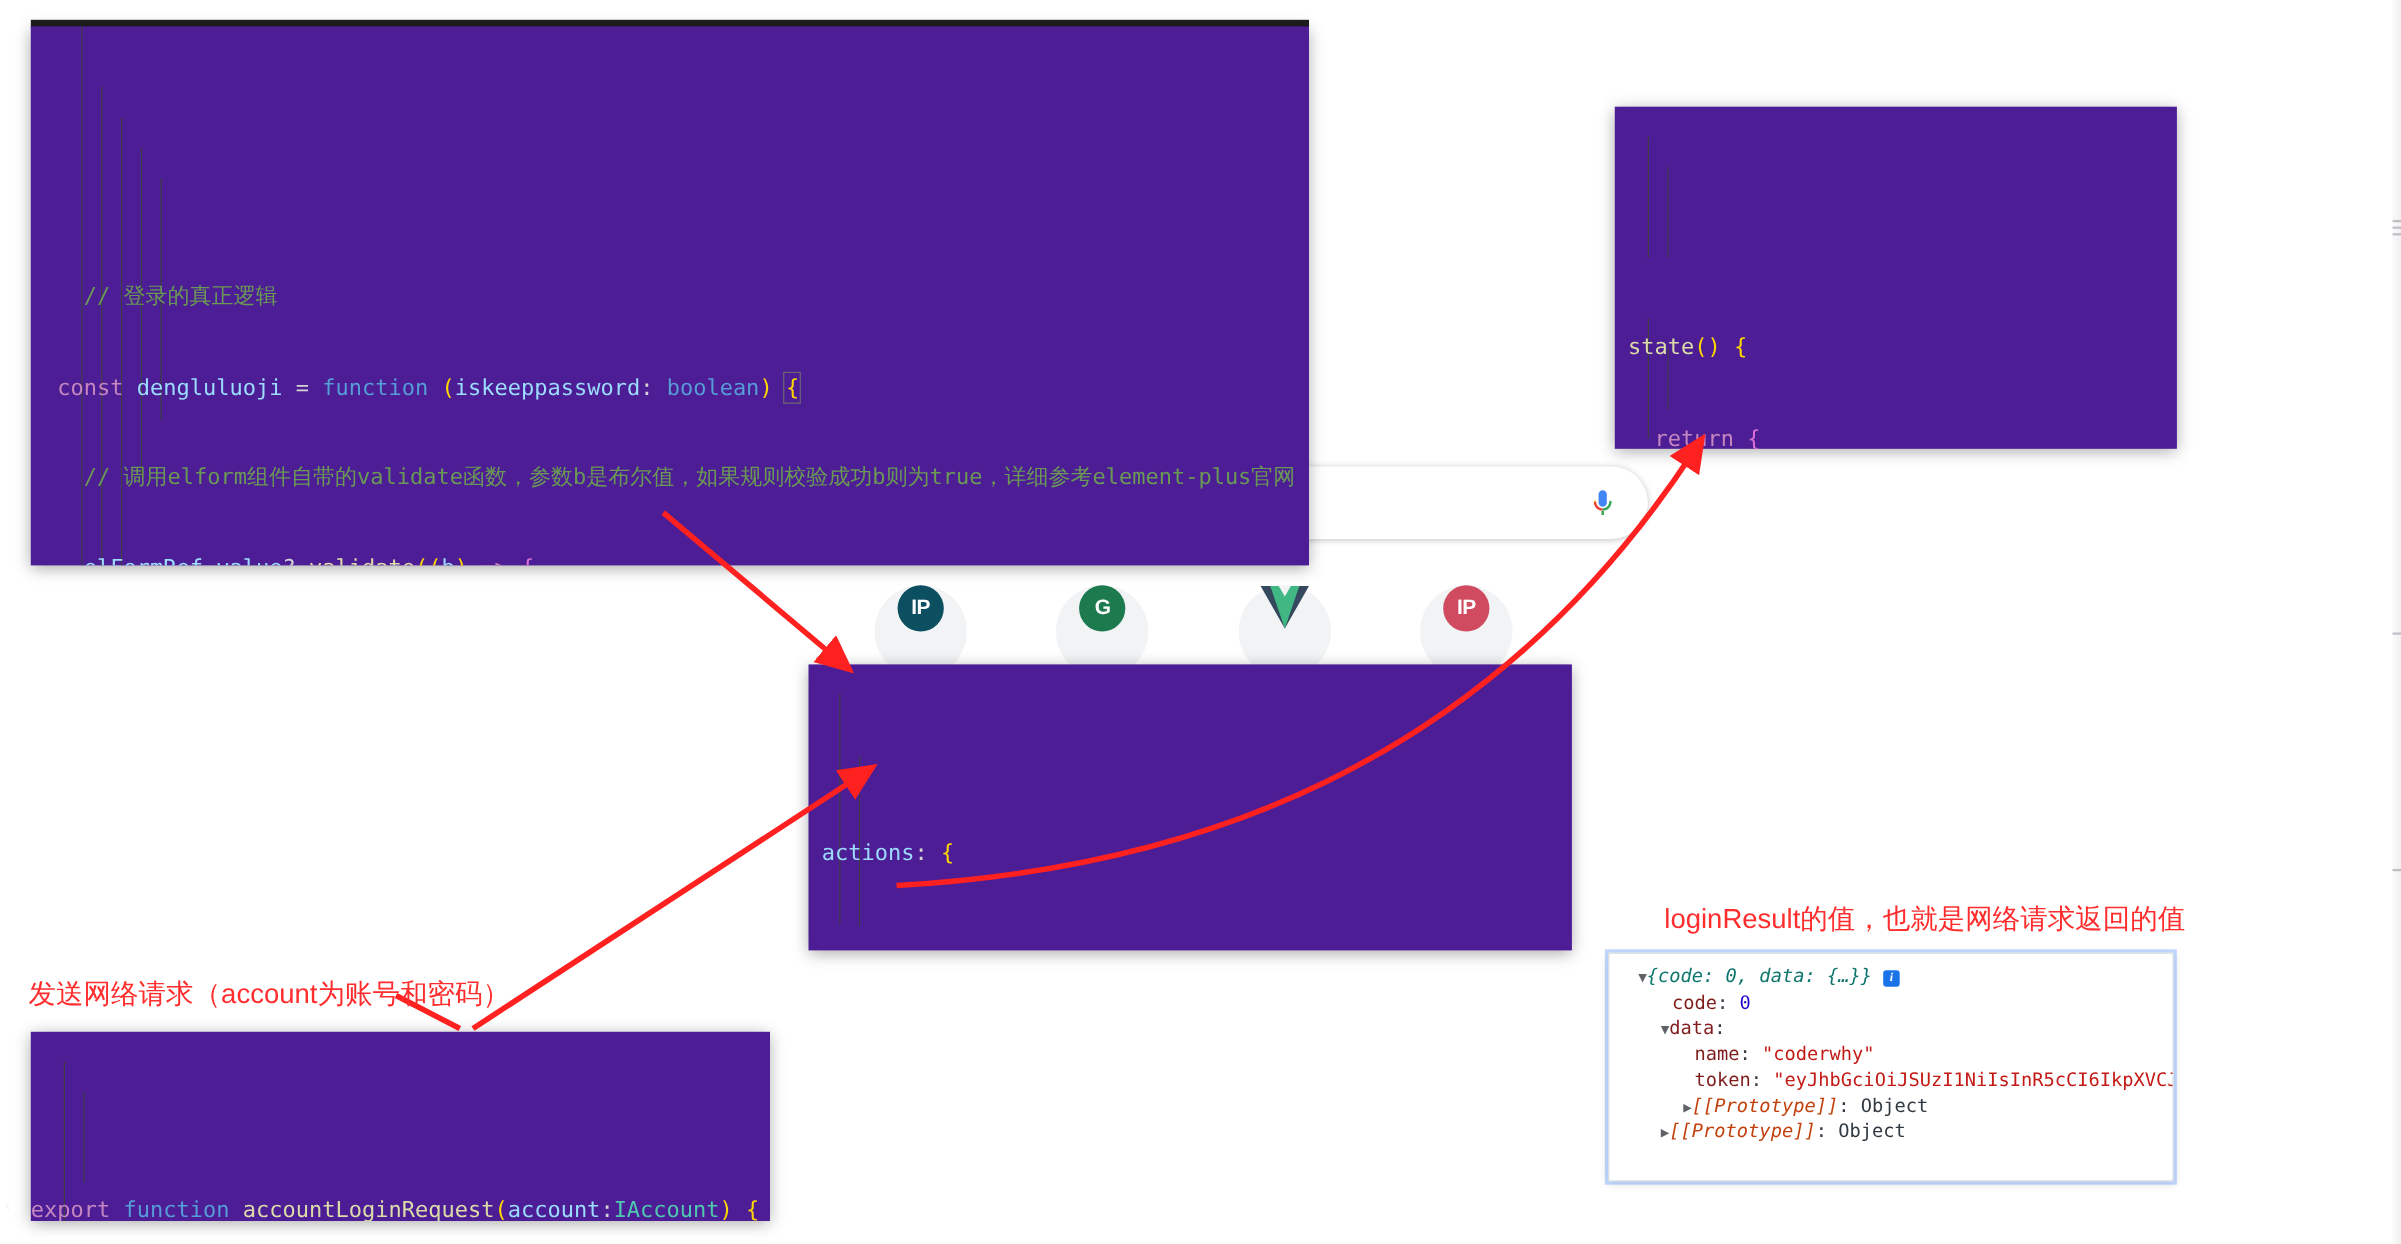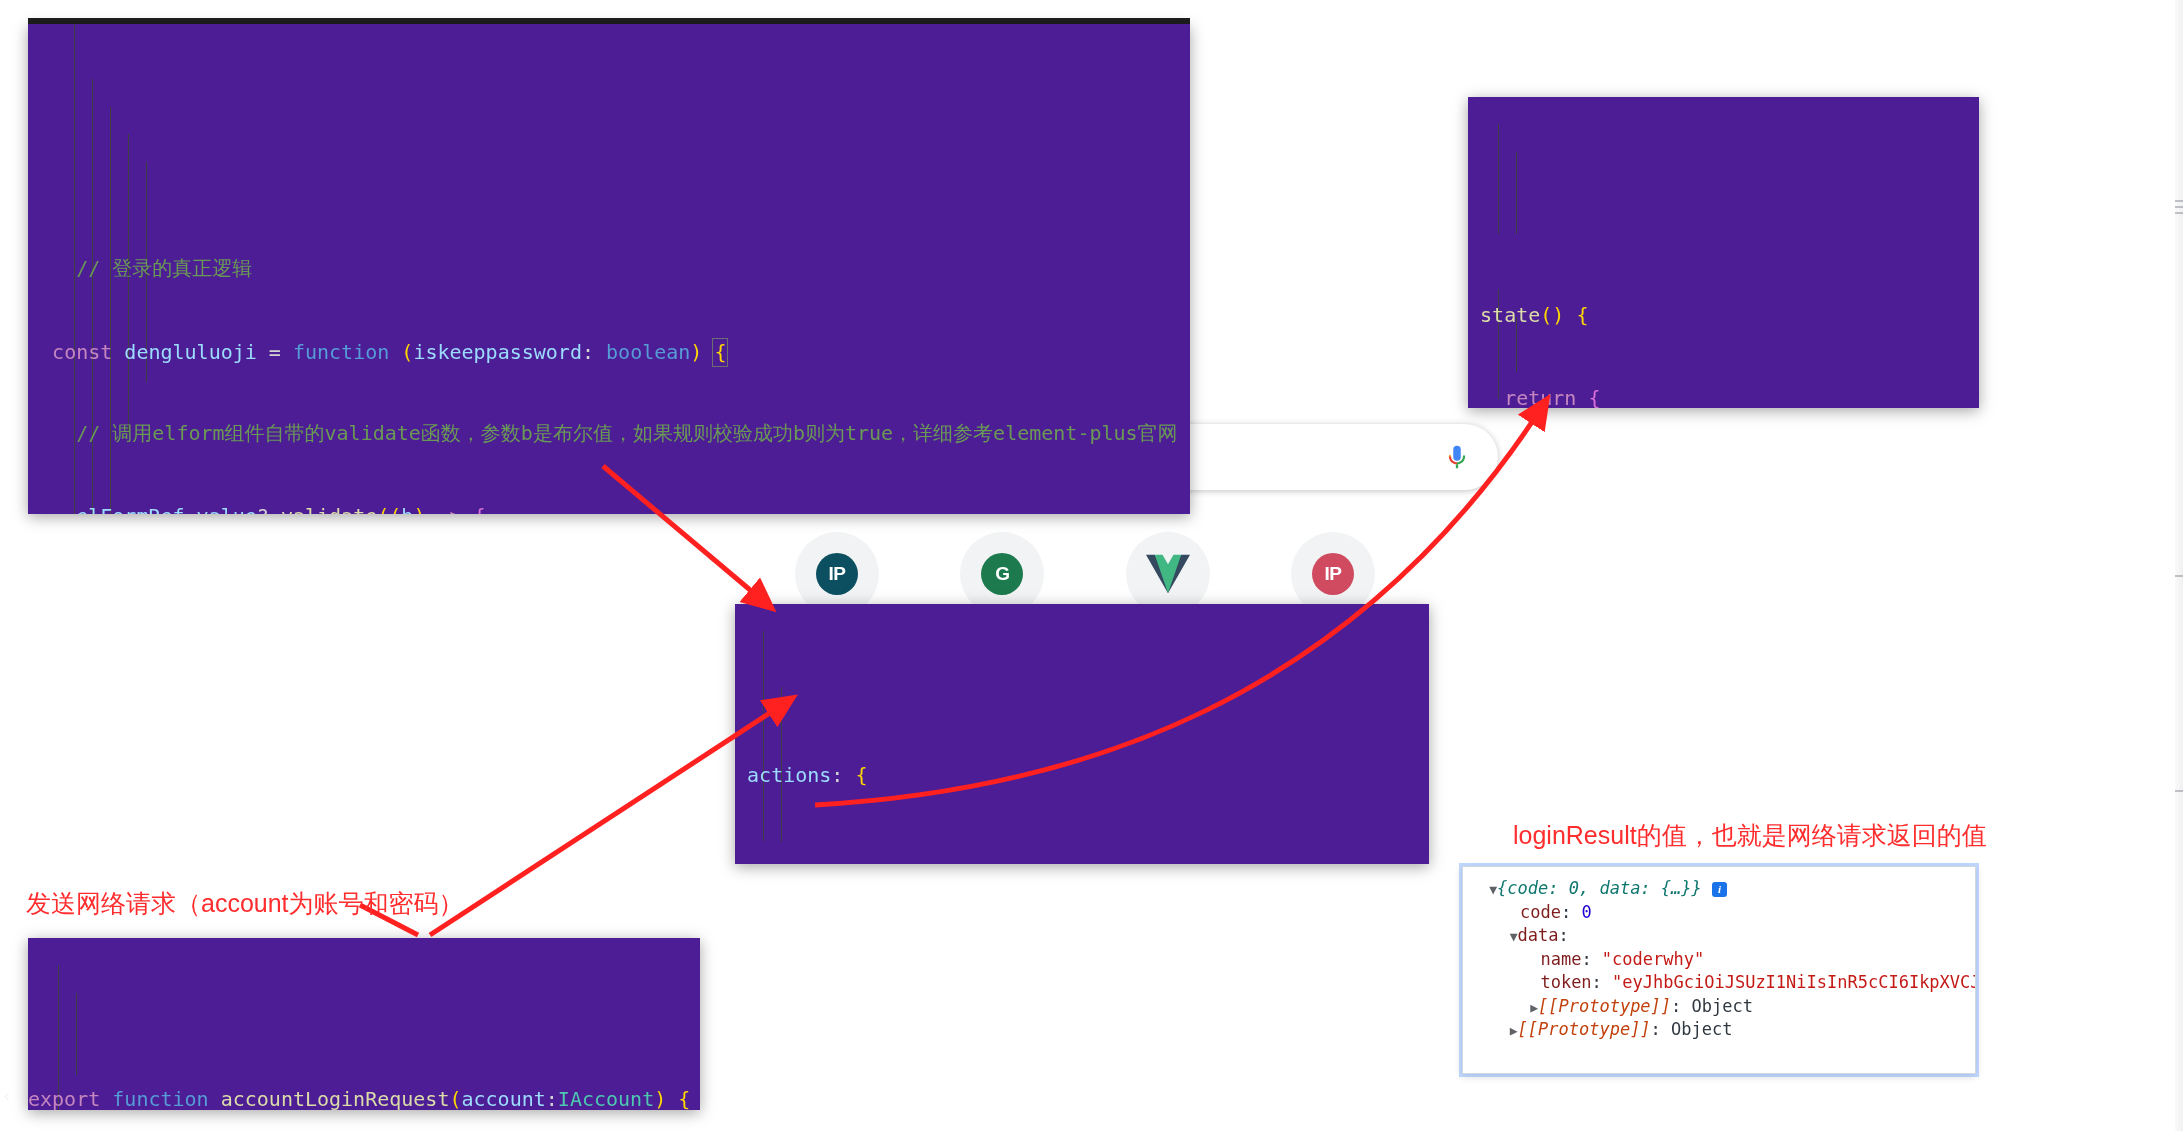--- a/index.html
+++ b/index.html
@@ -59,21 +59,21 @@
     display: flex;
     justify-content: space-between;
     align-items: center;
   }
   .shortcut-tile {
     width: 84px;
     height: 84px;
     border-radius: 50%;
     background: #f1f3f4;
     display: flex;
-    align-items: center;
+    align-items: flex-start;
     justify-content: center;
   }
   .shortcut-badge {
     width: 42px;
     height: 42px;
     border-radius: 50%;
     display: flex;
     align-items: center;
     justify-content: center;
     font-size: 19px;

